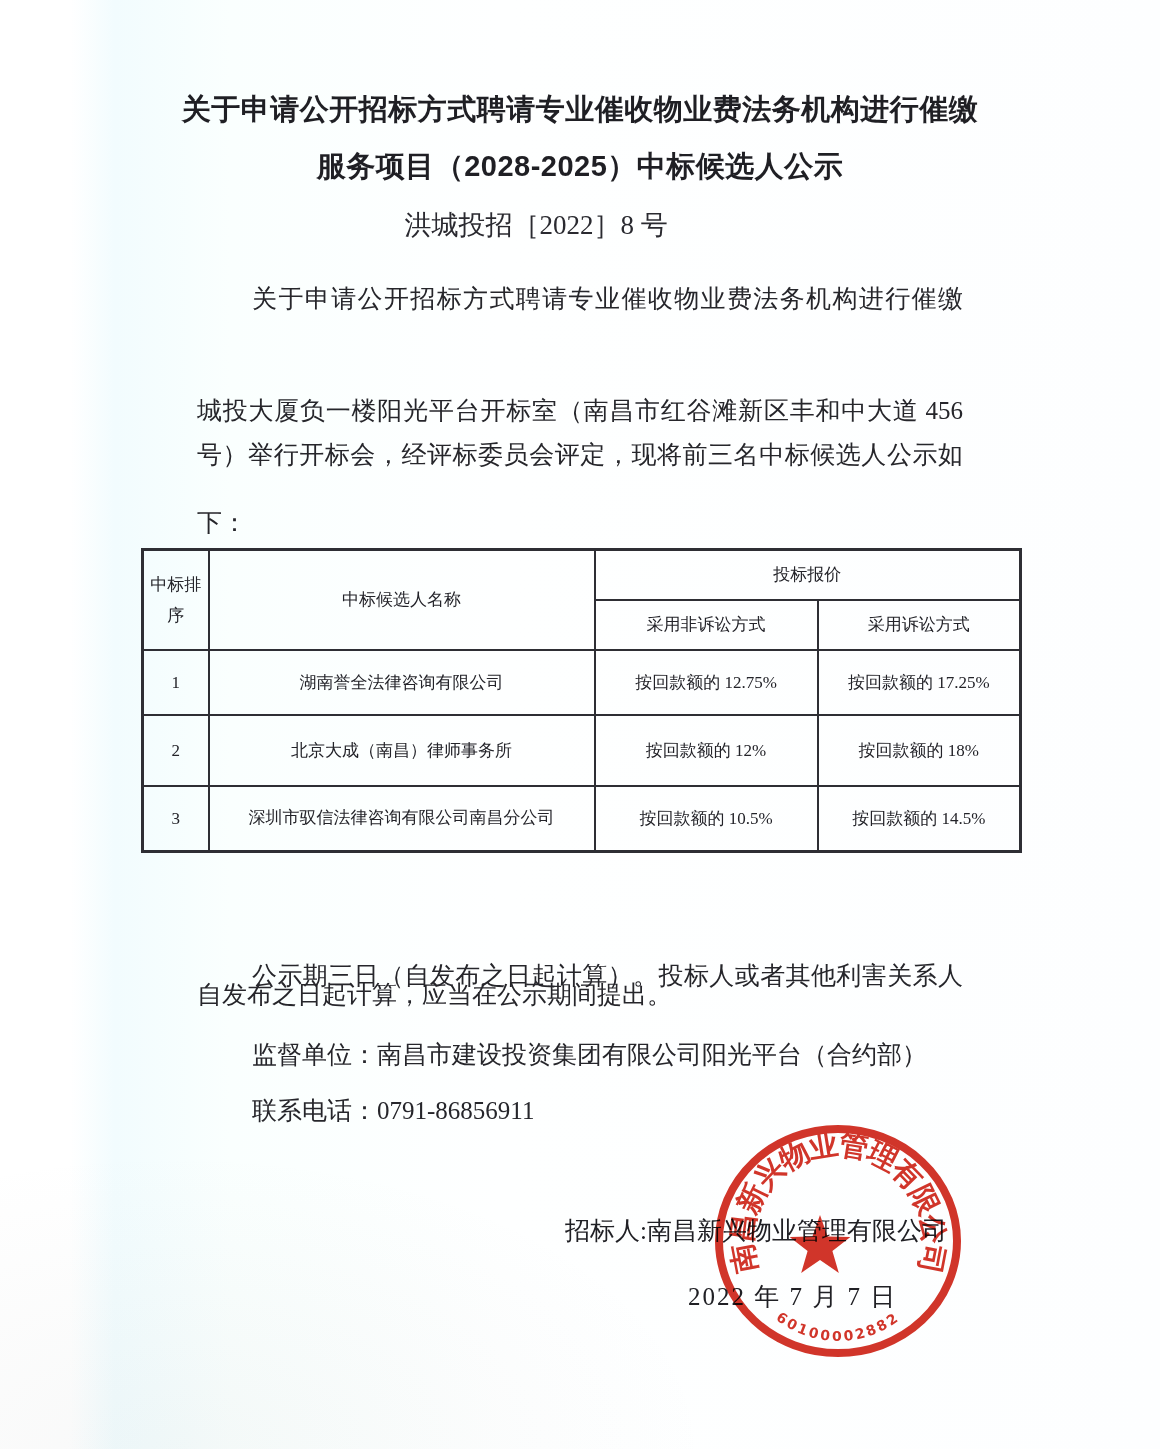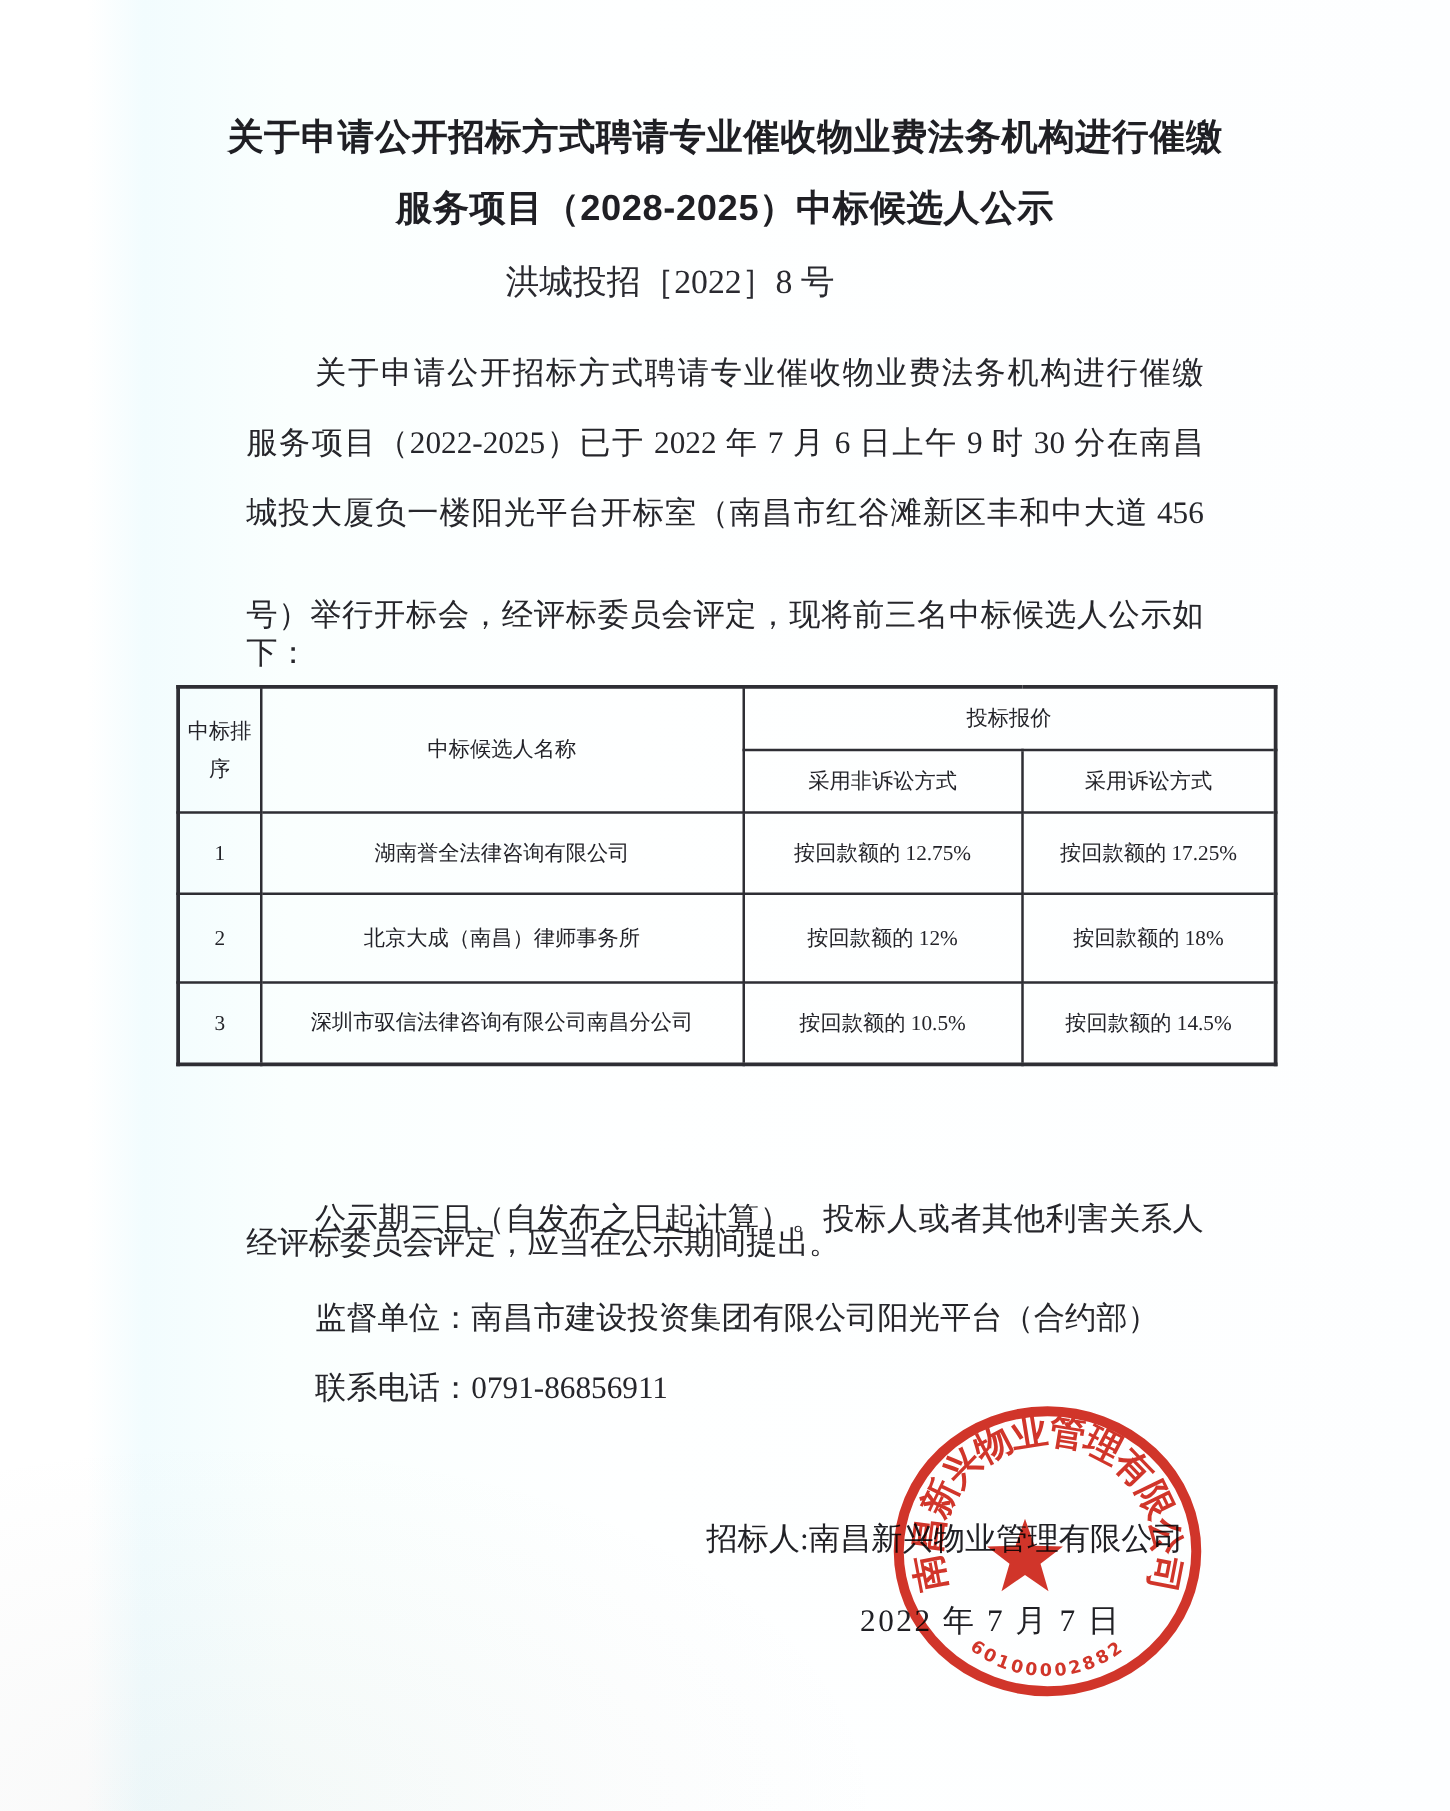--- a/index.html
+++ b/index.html
@@ -53,23 +53,22 @@
 </head>
 <body>
 
 <div class="page">
 
   <div class="abs title" style="top:90px;">关于申请公开招标方式聘请专业催收物业费法务机构进行催缴</div>
   <div class="abs title" style="top:147px;">服务项目（2028-2025）中标候选人公示</div>
   <div class="abs docnum" style="top:207px;">洪城投招［2022］8 号</div>
 
   <div class="abs bline just" style="top:282px;left:252px;width:711px;">关于申请公开招标方式聘请专业催收物业费法务机构进行催缴</div>
-  <div class="abs bline just" style="top:338px;left:197px;width:766px;">服务项目（2022-2025）已于 2022 年 7 月 6 日上午 9 时 30 分在南昌</div>
   <div class="abs bline just" style="top:394px;left:197px;width:766px;">城投大厦负一楼阳光平台开标室（南昌市红谷滩新区丰和中大道 456</div>
-  <div class="abs bline just" style="top:476px;left:197px;width:766px;">号）举行开标会，经评标委员会评定，现将前三名中标候选人公示如</div>
+  <div class="abs bline just" style="top:438px;left:197px;width:766px;">号）举行开标会，经评标委员会评定，现将前三名中标候选人公示如</div>
   <div class="abs bline" style="top:506px;left:197px;">下：</div>
 
   <table class="bids">
     <colgroup>
         <col style="width:66px">
         <col style="width:386px">
         <col style="width:223px">
         <col style="width:203px">
       </colgroup>
     <tbody>
@@ -97,21 +96,21 @@
     <tr class="r3">
       <td>3</td>
       <td style="line-height:30px;">深圳市驭信法律咨询有限公司南昌分公司</td>
       <td class="nowrap">按回款额的 10.5%</td>
       <td class="nowrap">按回款额的 14.5%</td>
     </tr>
   </tbody>
     </table>
 
   <div class="abs bline just" style="top:922px;left:252px;width:711px;margin-top:37px;">公示期三日（自发布之日起计算）。投标人或者其他利害关系人</div>
-  <div class="abs bline" style="top:978px;left:197px;">经评标委员会评定，应当在公示期间提出。</div>
+  <div class="abs bline" style="top:978px;left:197px;">自发布之日起计算，应当在公示期间提出。</div>
 
   <div class="abs bline" style="top:1038px;left:252px;">监督单位：南昌市建设投资集团有限公司阳光平台（合约部）</div>
   <div class="abs bline" style="top:1094px;left:252px;text-align:right;">联系电话：0791-86856911</div>
 
   <div class="abs sig" style="top:1214px;left:565px;">招标人:南昌新兴物业管理有限公司</div>
   <div class="abs sig" style="top:1280px;left:688px;letter-spacing:2px;">2022 年 7 月 7 日</div>
 
   <svg class="seal" viewBox="0 0 280 270">
     <ellipse cx="138" cy="129" rx="119" ry="112" fill="none" stroke="var(--accent-red,#d0281c)" stroke-width="8"></ellipse>
     <polygon points="120,103 127.6,124.5 150.4,125.1 132.4,139 138.8,160.9 120,148 101.2,160.9 107.6,139 89.6,125.1 112.4,124.5" fill="var(--accent-red,#d0281c)"></polygon>

